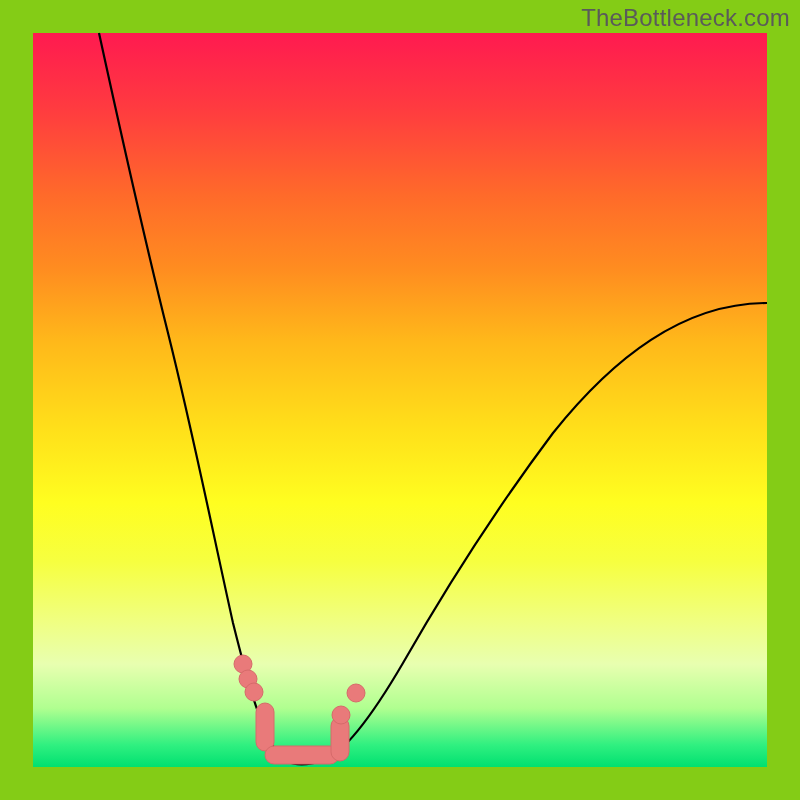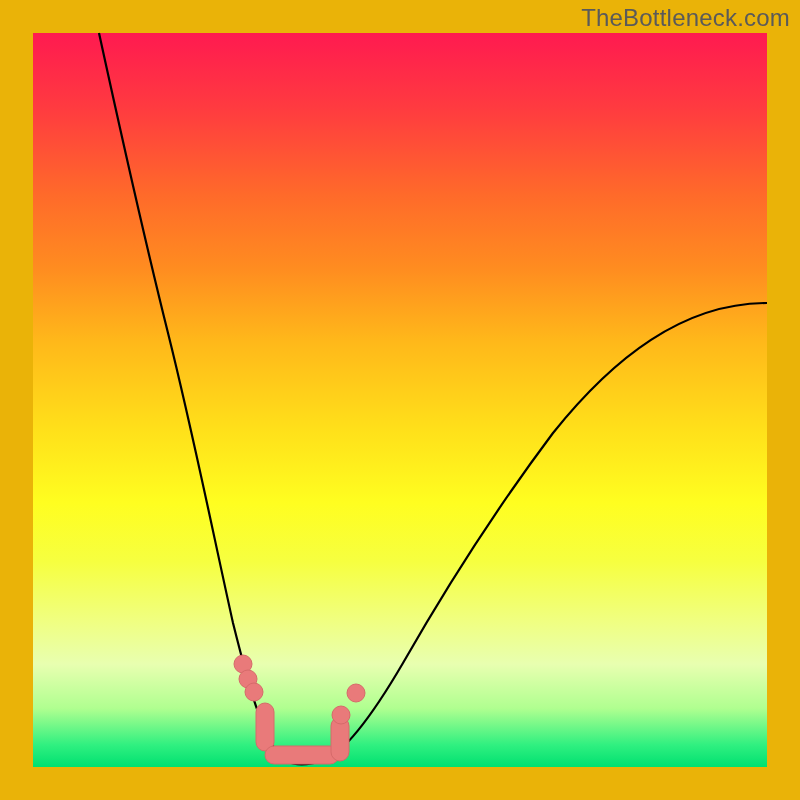--- a/index.html
+++ b/index.html
@@ -10,21 +10,21 @@
     background: #000;
     overflow: hidden;
     font-family: Arial, Helvetica, sans-serif;
   }
   .frame {
     position: absolute;
     left: 0;
     top: 0;
     width: 800px;
     height: 800px;
-    background: #eab308;
+    background: #84cc16;
   }
   .plot-area {
     position: absolute;
     left: 33px;
     top: 33px;
     width: 734px;
     height: 734px;
     
     background: linear-gradient(to bottom,
       #ff1a50 0%,

